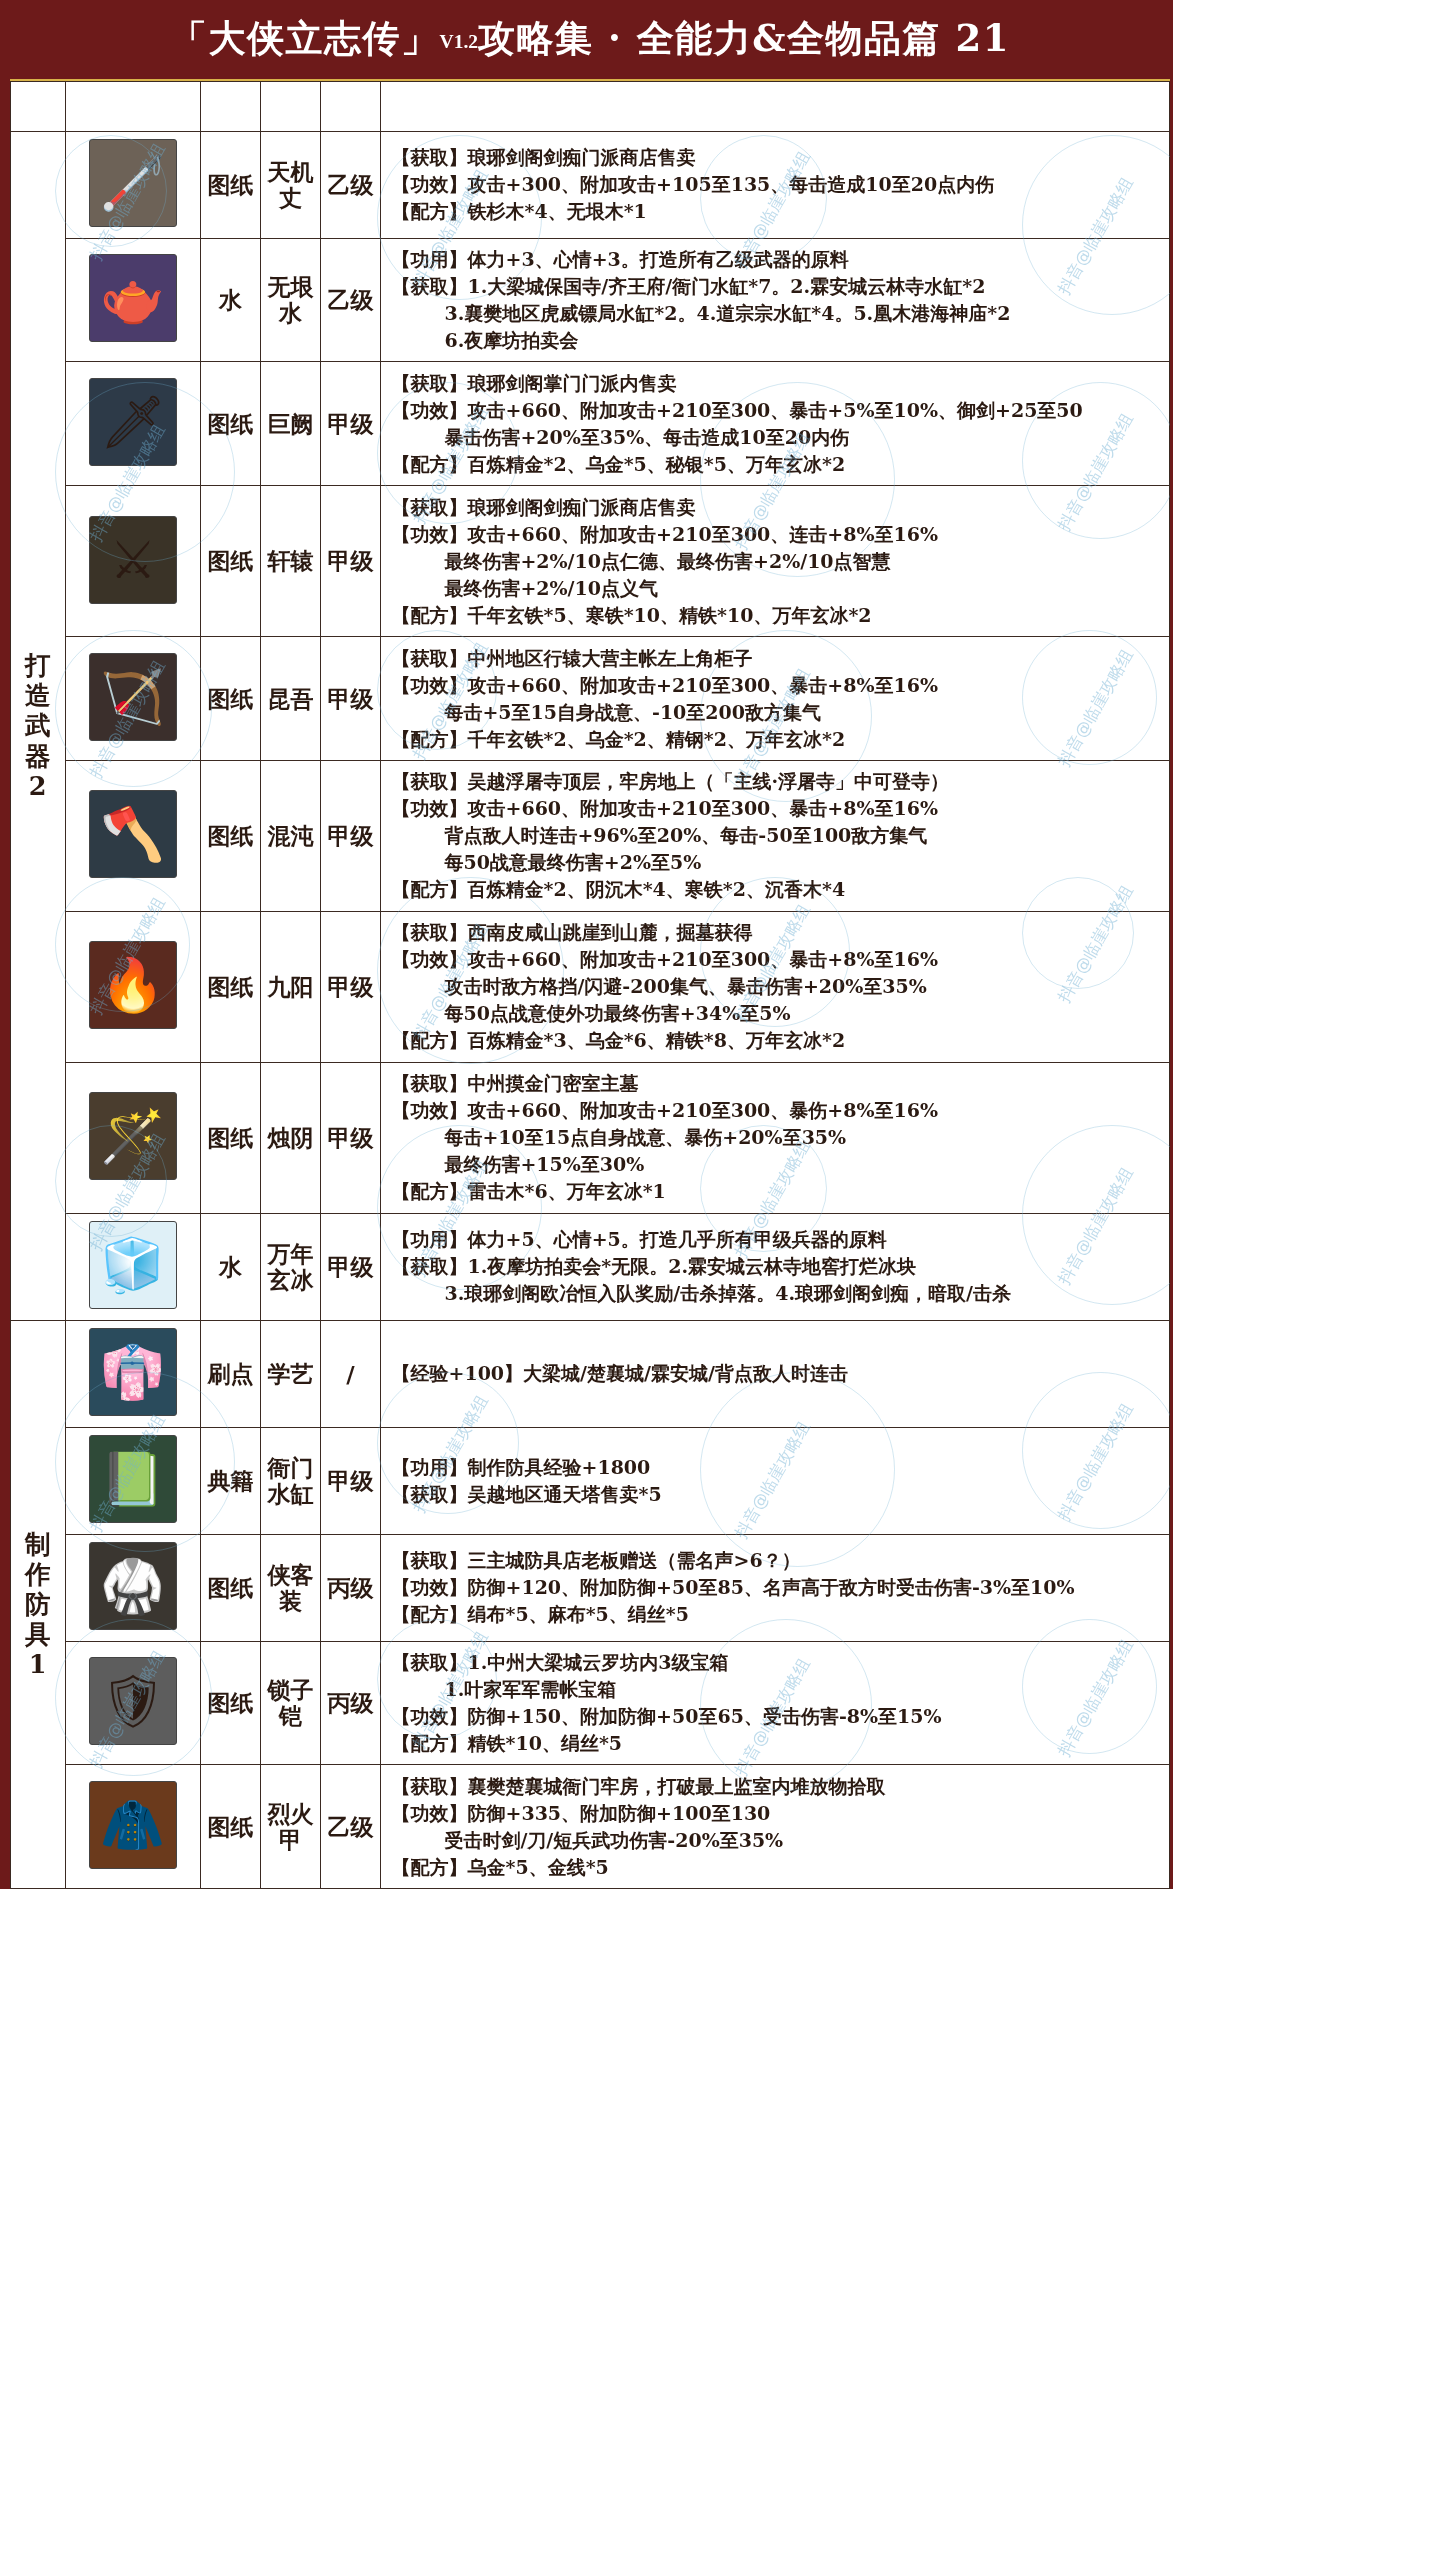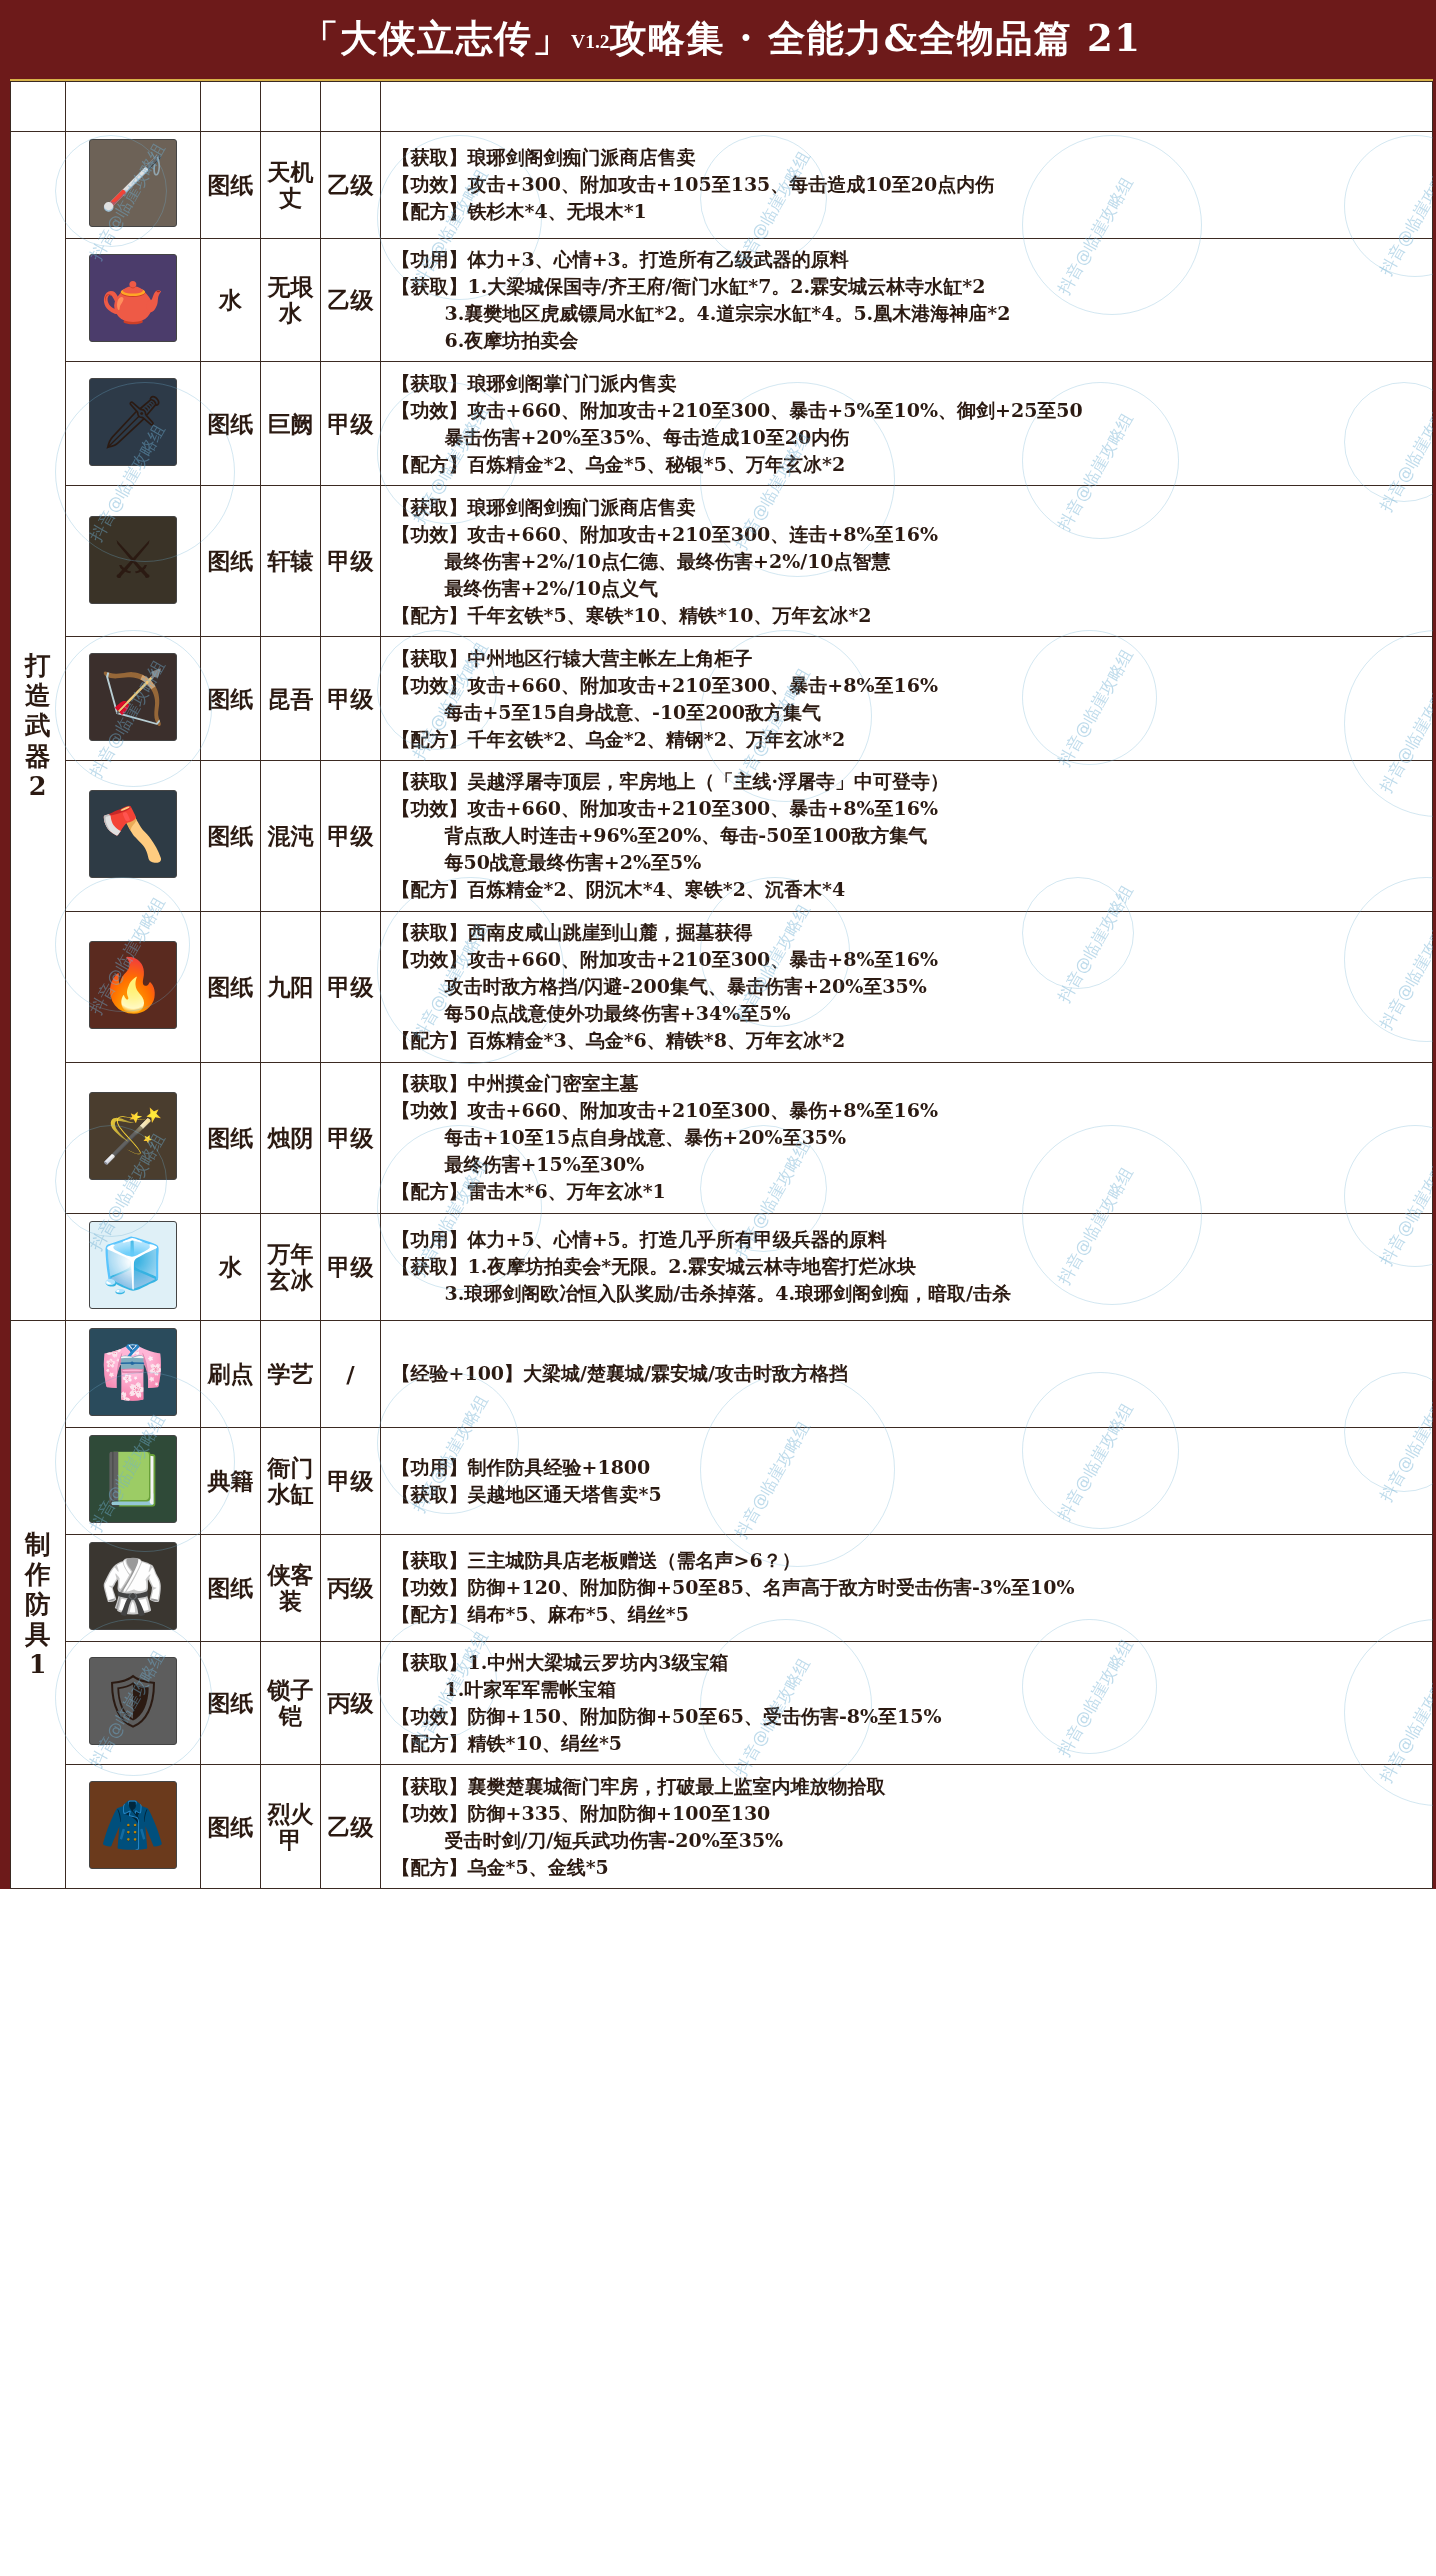--- a/index.html
+++ b/index.html
@@ -4,21 +4,21 @@
 <style>
   * { box-sizing: border-box; }
   html, body { margin:0; padding:0; }
   body {
     width:1436px;
     background:#ffffff;
     font-family:"DejaVu Sans", sans-serif;
     color:#2b1a12;
   }
   .page {
-    width:1436px;
+    width:1173px;
     position:relative;
     background:#fff;
     border-left:10.5px solid #6d1a1a;
     border-right:3px solid #6d1a1a;
   }
   
   .title-bar {
     background:#6d1a1a;
     color:#ffffff;
     text-align:center;
@@ -293,21 +293,21 @@
               <span class="vert">防</span>
               <span class="vert">具</span>
               <span class="vert">1</span>
             </div>
           </td>
           <td class="icon-cell"><div class="sprite" style="background: rgb(42, 75, 92);"><span class="gl">👘</span></div></td>
           <td class="cell-center">刷点</td>
           <td class="cell-center">学艺</td>
           <td class="cell-center">/</td>
           <td class="desc">
-            <div class="line">【经验+100】大梁城/楚襄城/霖安城/攻击时敌方格挡</div>
+            <div class="line">【经验+100】大梁城/楚襄城/霖安城/背点敌人时连击</div>
           </td>
         </tr>
         <tr>
           <td class="icon-cell"><div class="sprite" style="background: rgb(47, 74, 56);"><span class="gl">📗</span></div></td>
           <td class="cell-center">典籍</td>
           <td class="cell-center">衙门水缸</td>
           <td class="cell-center">甲级</td>
           <td class="desc">
             <div class="line">【功用】制作防具经验+1800</div>
             <div class="line">【获取】吴越地区通天塔售卖*5</div>

